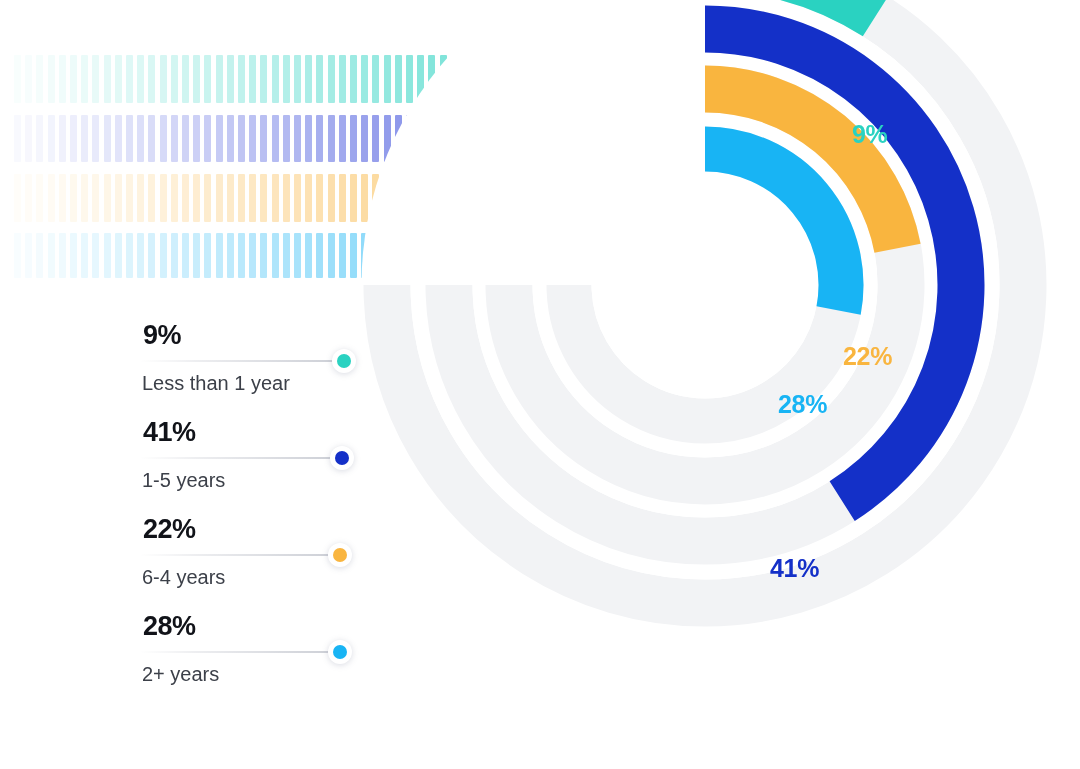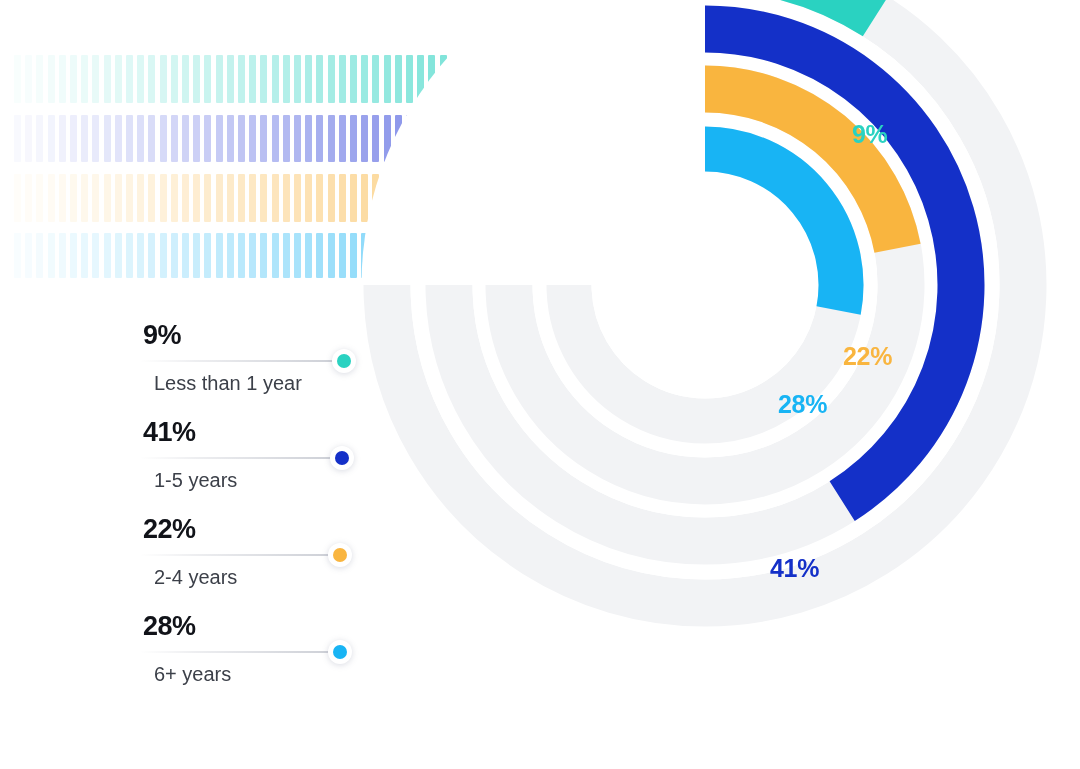--- a/index.html
+++ b/index.html
@@ -100,21 +100,21 @@
   .legend-dot {
     position: absolute;
     left: 5px;
     top: 5px;
     width: 14px;
     height: 14px;
     border-radius: 50%;
   }
   .legend-label {
     position: absolute;
-    left: 14px;
+    left: 2px;
     top: 49px;
     font-size: 20px;
     color: #3c4049;
     line-height: 1.2;
     white-space: nowrap;
   }
 </style>
 </head>
 <body>
 
@@ -428,25 +428,25 @@
           <div class="legend-dot" style="background: rgb(20, 48, 200);"></div>
         </div>
         <div class="legend-label">1-5 years</div>
       </div>
       <div class="legend-item">
         <div class="legend-pct">22%</div>
         <div class="legend-line" style="width: 194px;"></div>
         <div class="legend-dot-wrap" style="left: 188px;">
           <div class="legend-dot" style="background: rgb(249, 181, 63);"></div>
         </div>
-        <div class="legend-label">2-4 years</div>
+        <div class="legend-label">6-4 years</div>
       </div>
       <div class="legend-item">
         <div class="legend-pct">28%</div>
         <div class="legend-line" style="width: 194px;"></div>
         <div class="legend-dot-wrap" style="left: 188px;">
           <div class="legend-dot" style="background: rgb(24, 180, 244);"></div>
         </div>
-        <div class="legend-label">6+ years</div>
+        <div class="legend-label">2+ years</div>
       </div>
     </div>
 
 </div>
 
 </body></html>

